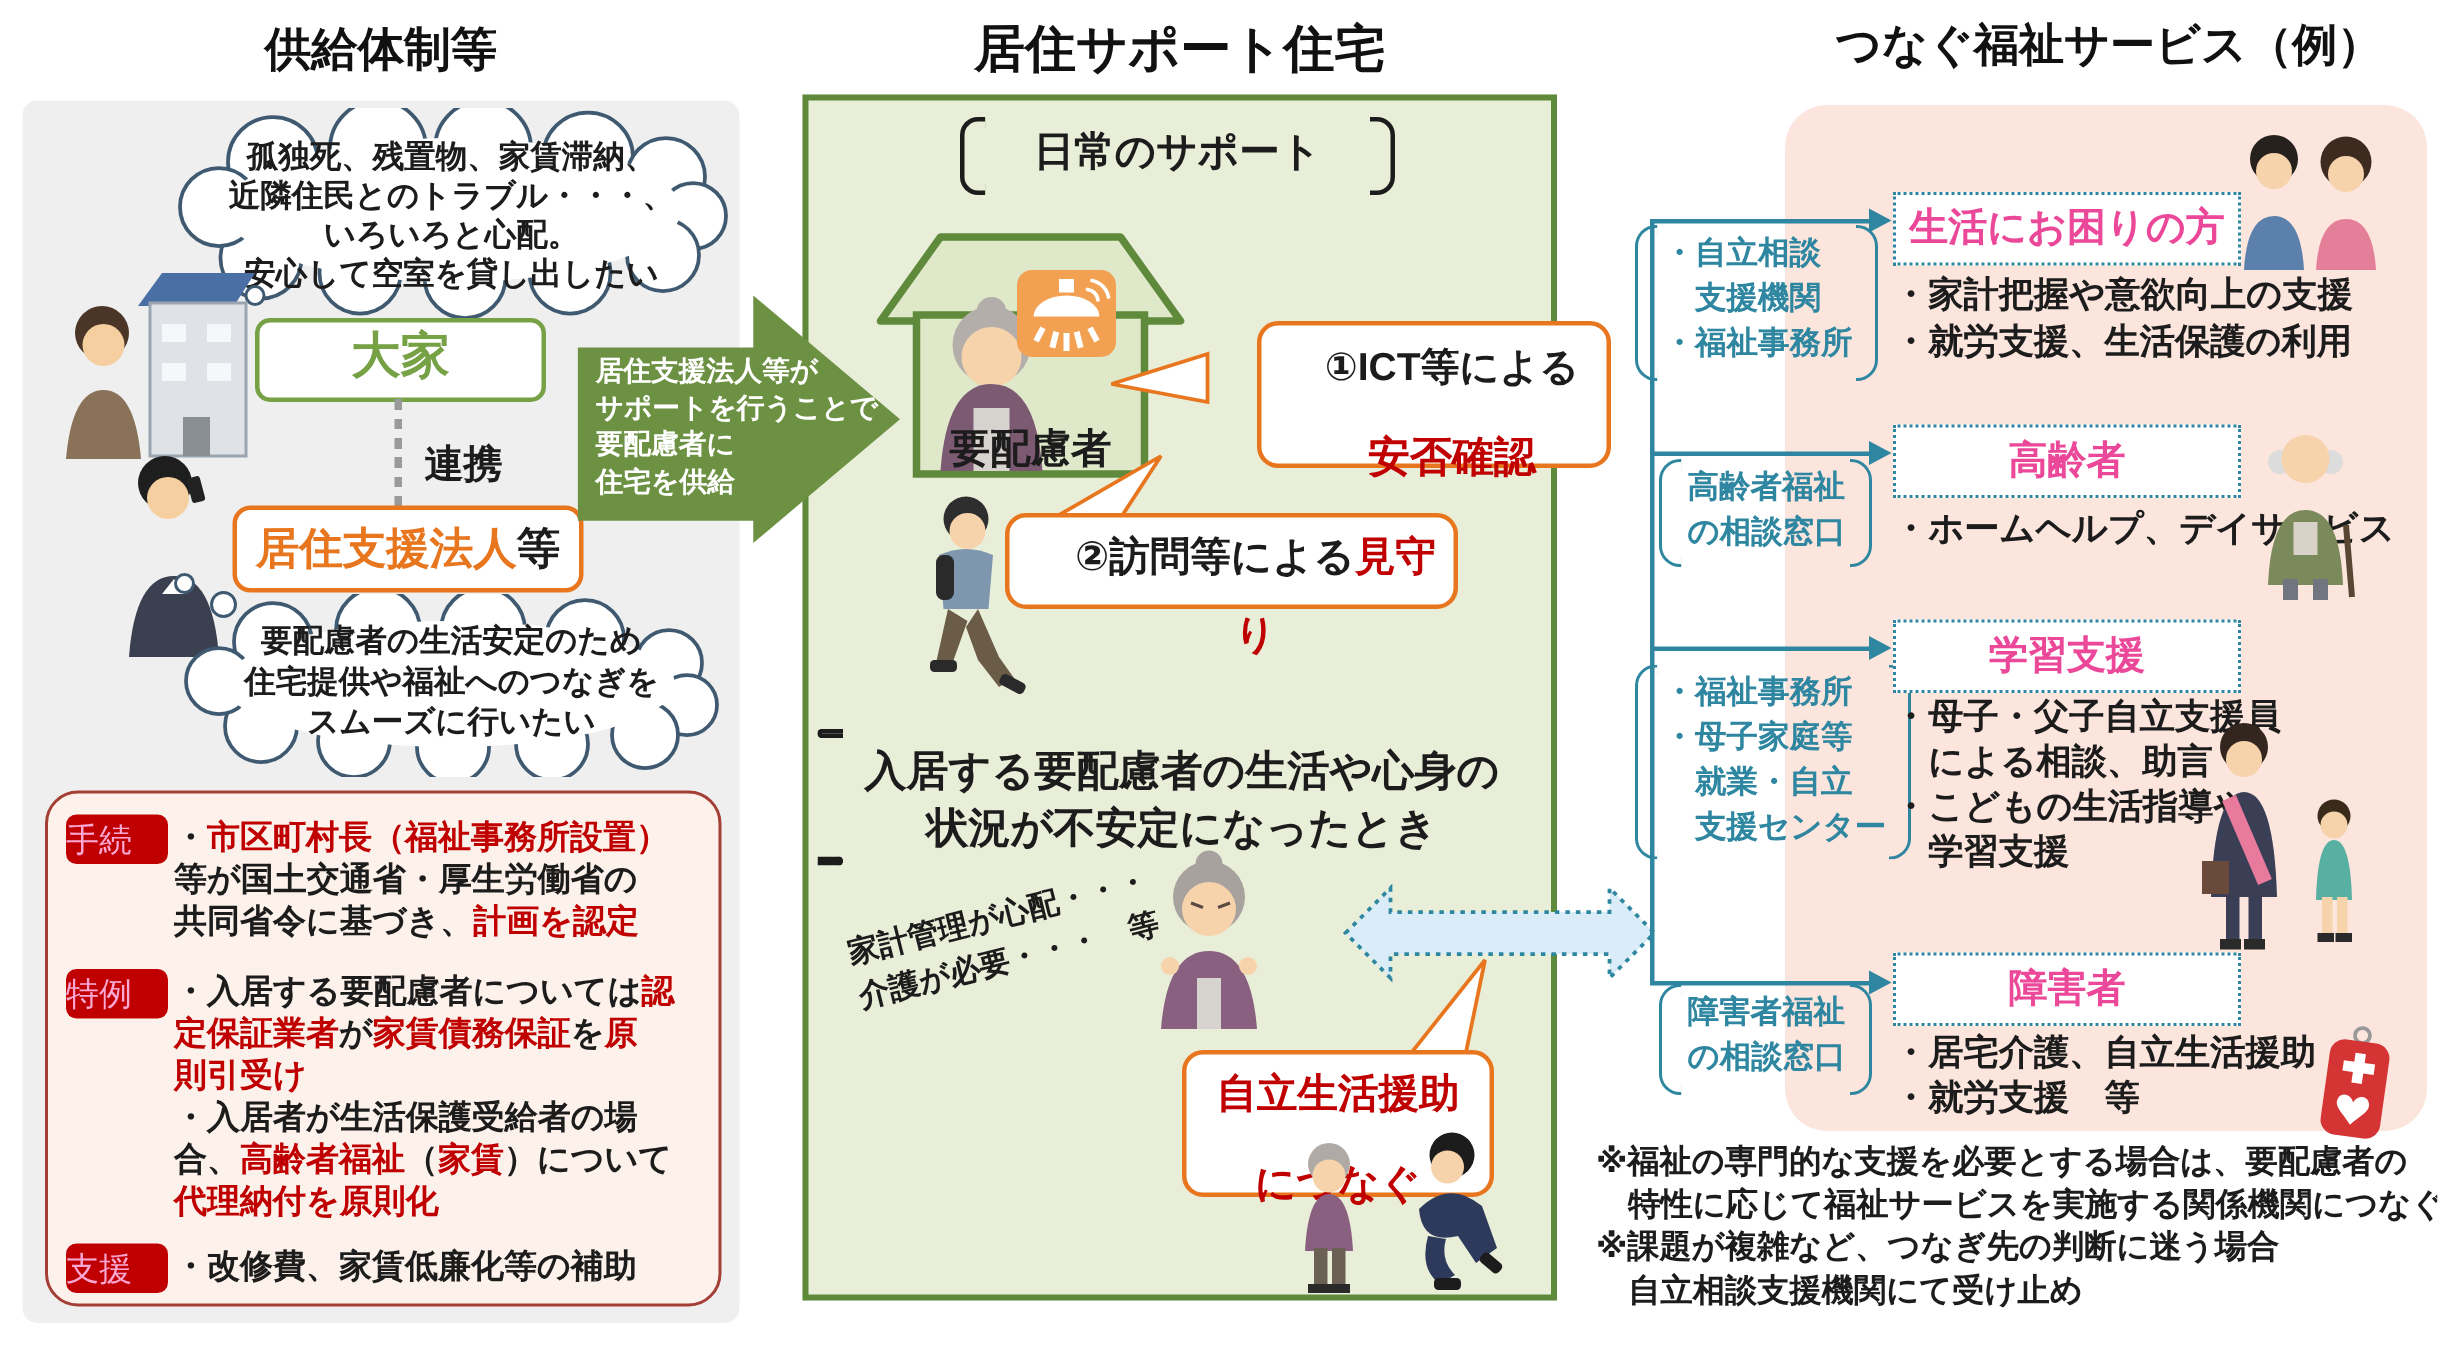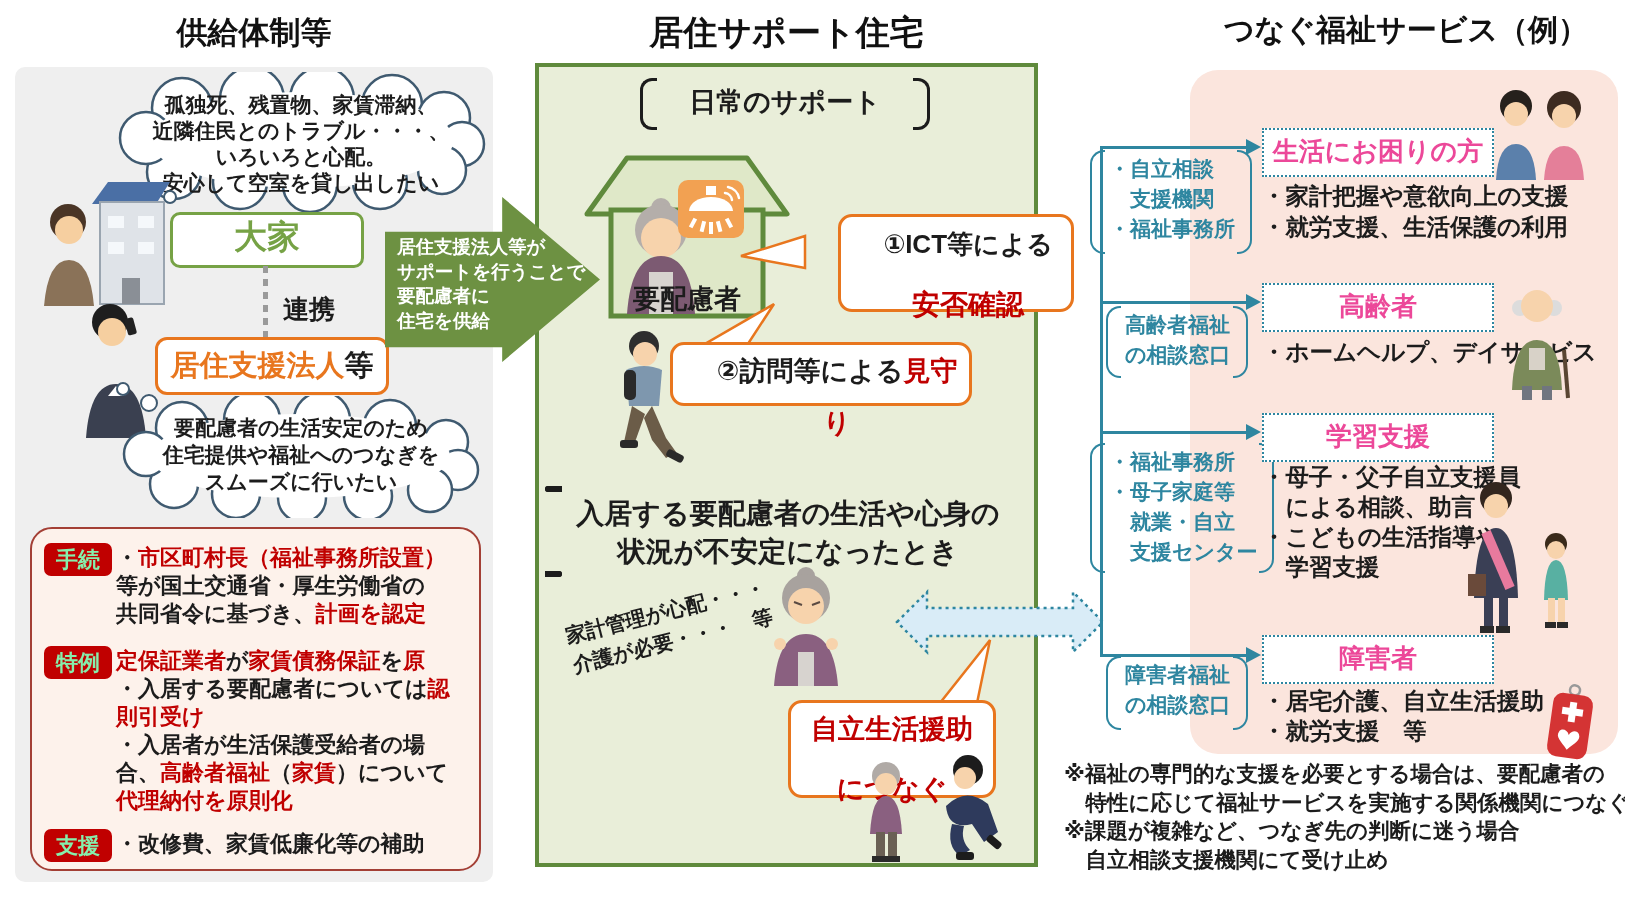--- a/index.html
+++ b/index.html
@@ -16,22 +16,22 @@
   .tail-dot{background:#fff;border:2px solid #3f5a70;border-radius:50%;}
   .owner-box{background:#fff;border:3px solid #76a245;border-radius:10px;
              color:#76a245;font-size:33px;font-weight:bold;text-align:center;line-height:44px;}
   .corp-box{background:#fff;border:3px solid #e8761e;border-radius:12px;
             display:flex;align-items:center;justify-content:center;font-size:29px;}
   .corp-main{color:#e8761e;font-weight:bold;}
   .corp-suffix{color:#1c1c1c;font-weight:600;}
   .dotline{background:repeating-linear-gradient(to bottom,#9a9a9a 0 7px,transparent 7px 13px);}
   .link-label{font-size:26px;font-weight:600;}
   .red-box{background:#fdf2eb;border:2.5px solid #a33f35;border-radius:22px;}
-  .badge{background:#c00000;color:#86efac;border-radius:7px;width:68px;height:33px;
-         font-size:22px;font-weight:bold;text-align:center;line-height:33px;}
+  .badge{background:#c00000;color:#f9a8d4;border-radius:7px;width:68px;height:33px;
+         font-size:22px;font-weight:normal;line-height:33px;}
   .rb-line{font-size:22px;line-height:28px;font-weight:600;white-space:nowrap;}
   
   .big-arrow{background:#6d9142;
     clip-path:polygon(0% 21%,54.5% 21%,54.5% 0%,100% 50%,54.5% 100%,54.5% 91%,0% 91%);}
   .big-arrow .al{color:#fff;font-size:18.5px;font-weight:bold;line-height:24.5px;white-space:nowrap;}
   
   .green-box{background:#e9eed9;border:4px solid #5f8a3c;}
   .brk{width:14px;border:3px solid #1c1c1c;}
   .brk-l{border-right:none;border-radius:12px 0 0 12px;}
   .brk-r{border-left:none;border-radius:0 12px 12px 0;}
@@ -151,22 +151,22 @@
 
   <div class="abs red-box" style="left:30px;top:527px;width:447px;height:340px;">
     <div class="abs badge" style="left:12px;top:14px;">手続</div>
     <div class="abs" style="left:84px;top:15px;">
       <div class="rb-line"><span class="seg-k">・</span><span class="seg-r">市区町村長（福祉事務所設置）</span></div>
       <div class="rb-line"><span class="seg-k">等が国土交通省・厚生労働省の</span></div>
       <div class="rb-line"><span class="seg-k">共同省令に基づき、</span><span class="seg-r">計画を認定</span></div>
     </div>
     <div class="abs badge" style="left:12px;top:117px;">特例</div>
     <div class="abs" style="left:84px;top:118px;">
+      <div class="rb-line"><span class="seg-k">・入居する要配慮者については</span><span class="seg-r">認</span></div>
       <div class="rb-line"><span class="seg-r">定保証業者</span><span class="seg-k">が</span><span class="seg-r">家賃債務保証</span><span class="seg-k">を</span><span class="seg-r">原</span></div>
-      <div class="rb-line"><span class="seg-k">・入居する要配慮者については</span><span class="seg-r">認</span></div>
       <div class="rb-line"><span class="seg-r">則引受け</span></div>
       <div class="rb-line"><span class="seg-k">・入居者が生活保護受給者の場</span></div>
       <div class="rb-line"><span class="seg-k">合、</span><span class="seg-r">高齢者福祉</span><span class="seg-k">（</span><span class="seg-r">家賃</span><span class="seg-k">）について</span></div>
       <div class="rb-line"><span class="seg-r">代理納付を原則化</span></div>
     </div>
     <div class="abs badge" style="left:12px;top:300px;">支援</div>
     <div class="abs" style="left:84px;top:301px;">
       <div class="rb-line"><span class="seg-k">・改修費、家賃低廉化等の補助</span></div>
     </div>
   </div>

